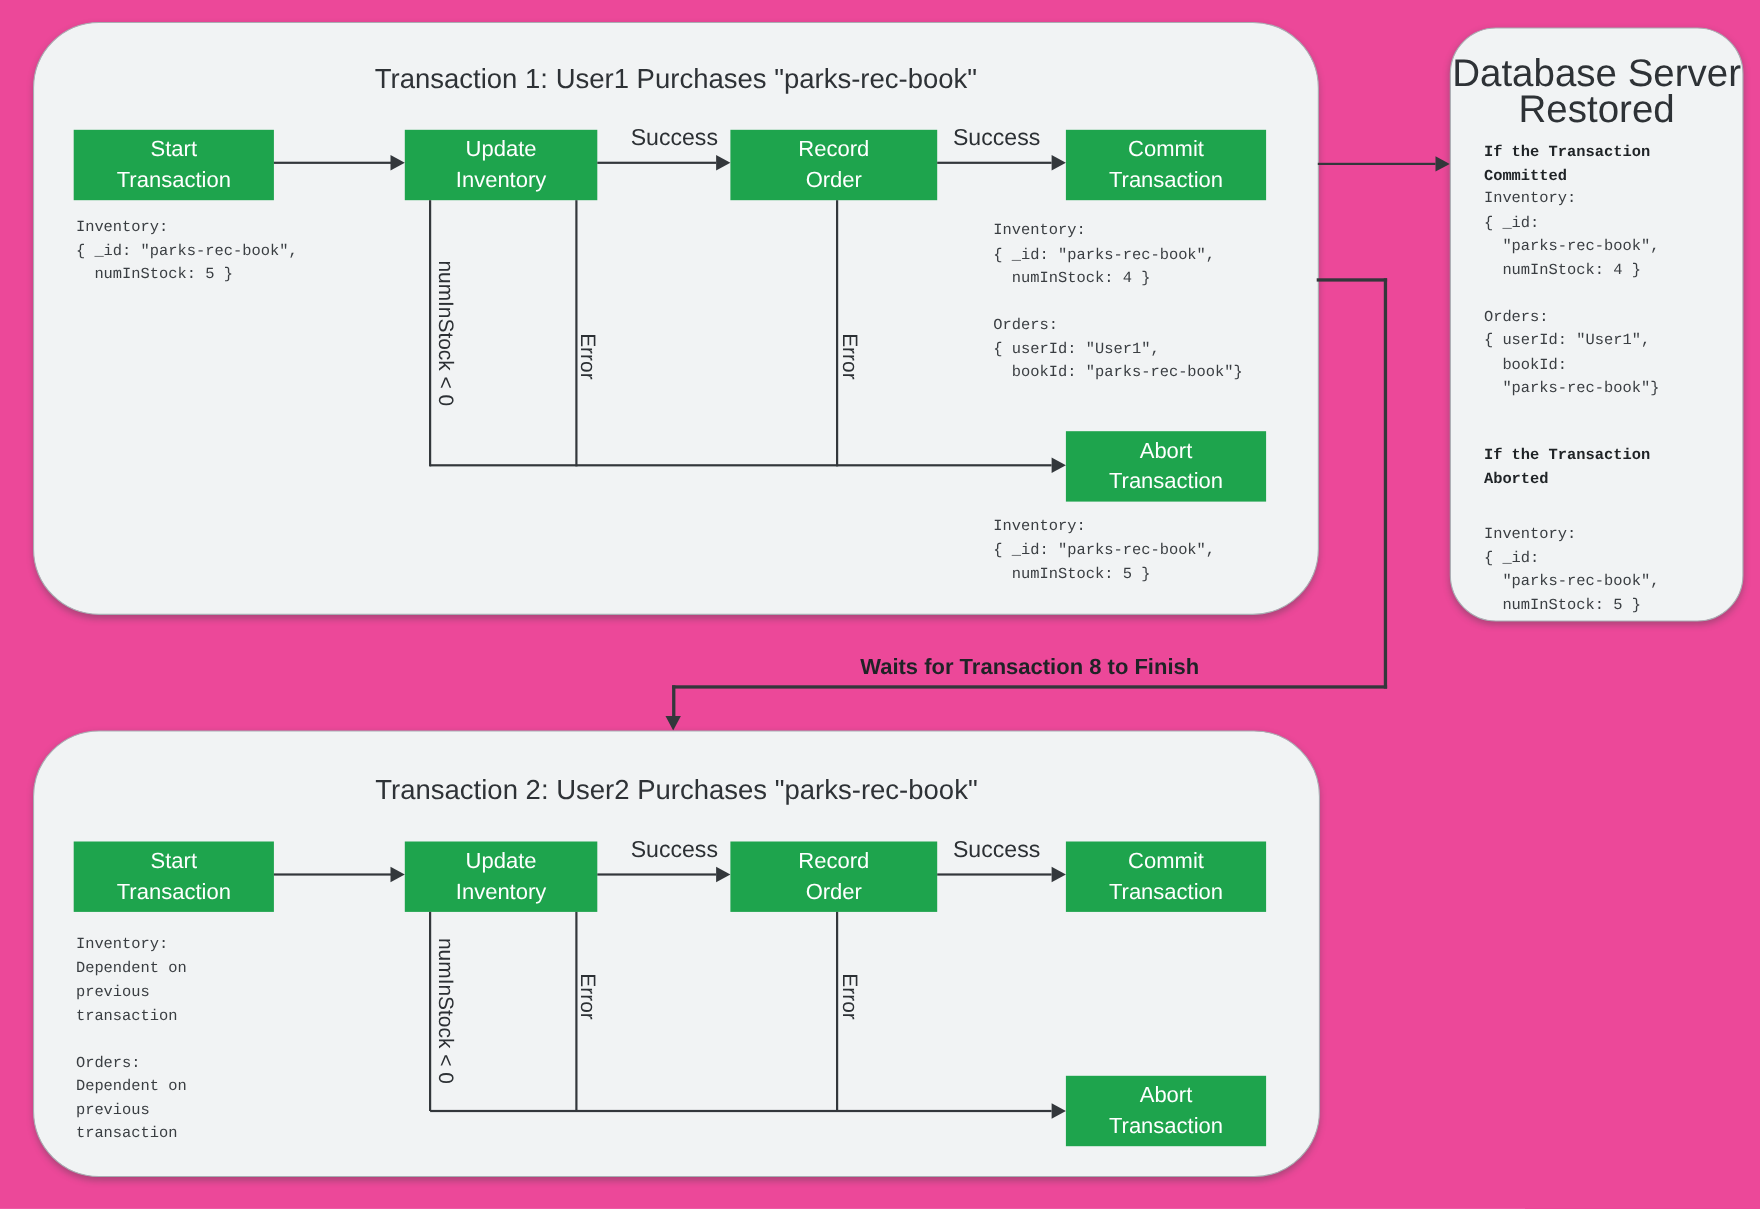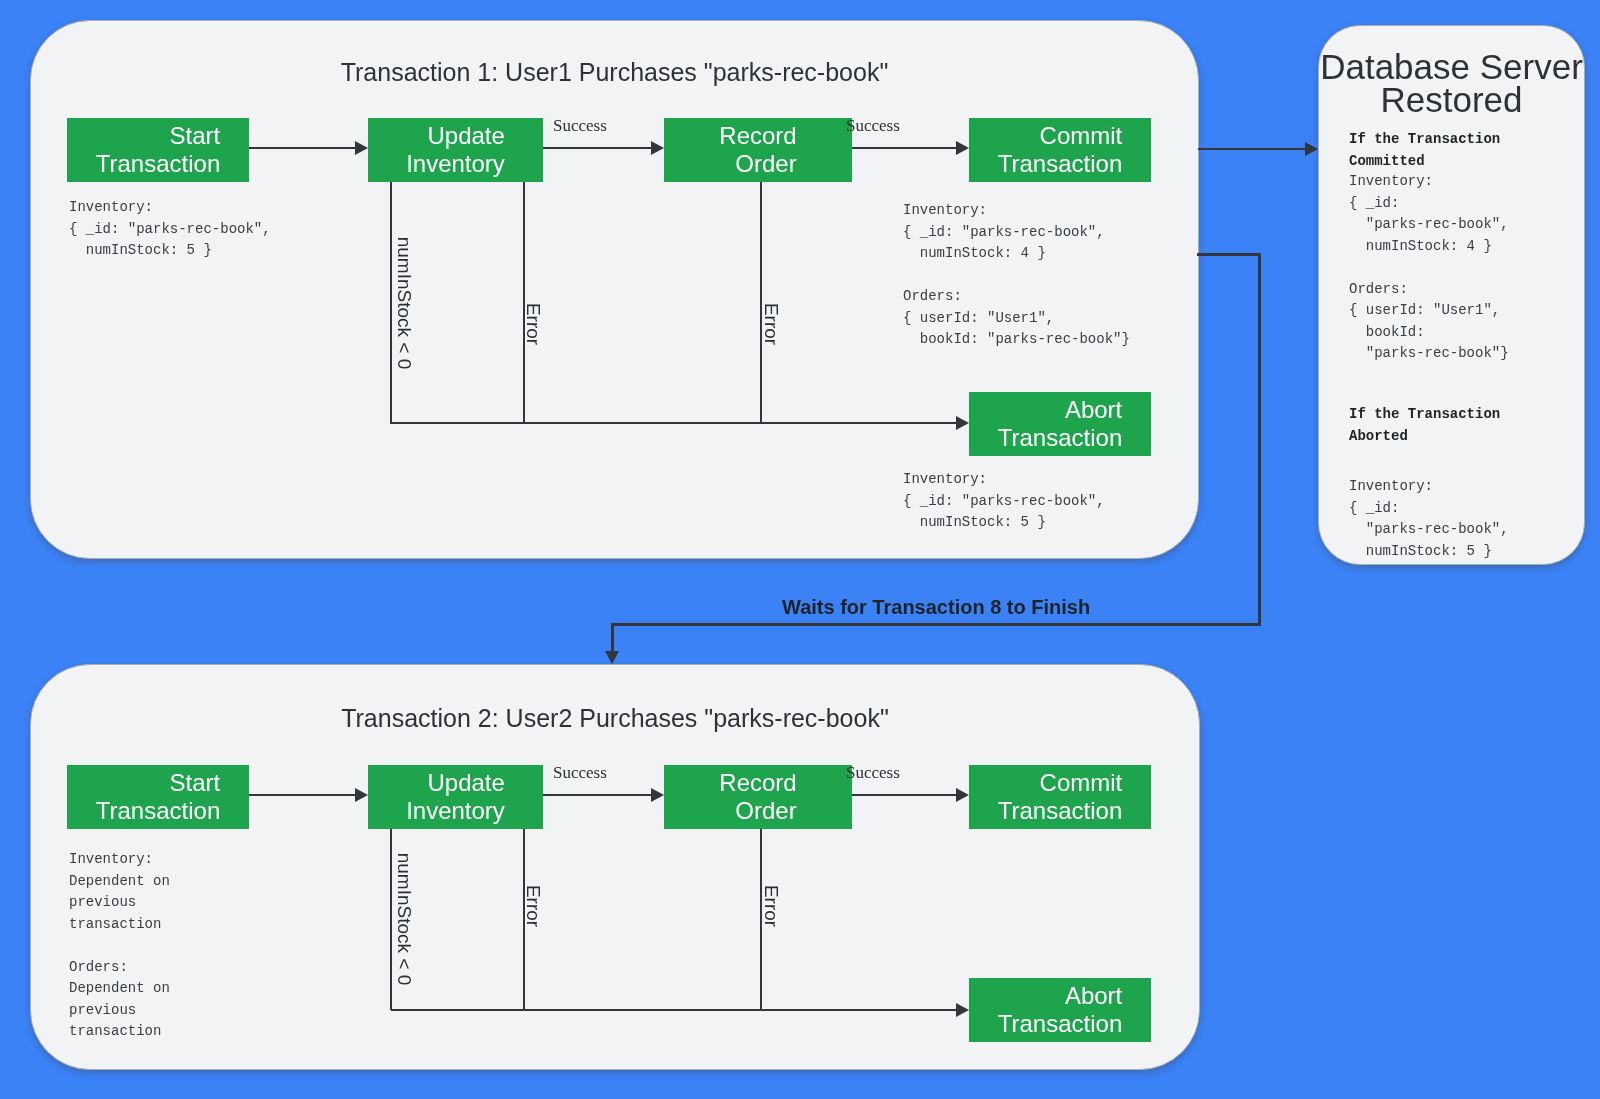--- a/index.html
+++ b/index.html
@@ -1,35 +1,35 @@
 <!DOCTYPE html>
 <html><head>
 <meta charset="utf-8">
 <style>
   html,body{margin:0;padding:0;background:#ffffff;}
-  #canvas{position:relative;width:1600px;height:1099px;background:#3b82f6;overflow:hidden;
+  #canvas{position:relative;width:1600px;height:1099px;background:#ec4899;overflow:hidden;
           font-family:"Liberation Sans",sans-serif;}
   .panel{position:absolute;background:#f1f3f4;border:1px solid #a9aeb3;
          box-shadow:0 3px 6px rgba(60,64,67,.35);}
   .panel.big{border-radius:60px;}
   .panel.small{border-radius:42px;}
   .ptitle{position:absolute;left:0;right:0;text-align:center;font-size:25px;line-height:30px;
           color:#2e3236;white-space:pre-line;}
   .node{position:absolute;background:#1ea44d;color:#ffffff;display:flex;align-items:center;
-        justify-content:center;text-align:right;font-size:24px;line-height:28px;
+        justify-content:center;text-align:center;font-size:20px;line-height:28px;
         white-space:pre-line;}
   .hline{position:absolute;height:2px;background:#33373b;}
   .vline{position:absolute;width:2px;background:#33373b;}
   .hline3{position:absolute;height:3px;background:#33373b;}
   .vline3{position:absolute;width:3px;background:#33373b;}
   .arr-r{position:absolute;width:0;height:0;border-top:7px solid transparent;
          border-bottom:7px solid transparent;border-left:13px solid #33373b;}
   .arr-d{position:absolute;width:0;height:0;border-left:7px solid transparent;
          border-right:7px solid transparent;border-top:13px solid #33373b;}
-  .lbl{position:absolute;font-size:17px;line-height:24px;color:#2c3034;text-align:left;font-family:Liberation Serif, serif;}
+  .lbl{position:absolute;font-size:21px;line-height:24px;color:#2c3034;text-align:center;}
   .vlabel{position:absolute;font-size:19px;color:#2c3034;white-space:nowrap;
           transform:translate(-50%,-50%) rotate(90deg);}
   .mono{position:absolute;font-family:"Liberation Mono","DejaVu Sans Mono",monospace;
         font-size:14px;line-height:21.5px;color:#3a3e42;white-space:pre;}
   .mono.bold{font-weight:bold;color:#1f2326;}
   .bold{font-weight:bold;}
   .dbtitle{position:absolute;left:0;right:0;text-align:center;font-size:35px;line-height:33px;
            color:#2e3236;white-space:pre-line;}
   .crash{position:absolute;font-size:20px;line-height:29px;font-weight:bold;color:#1f2326;
          text-align:center;white-space:pre-line;}

